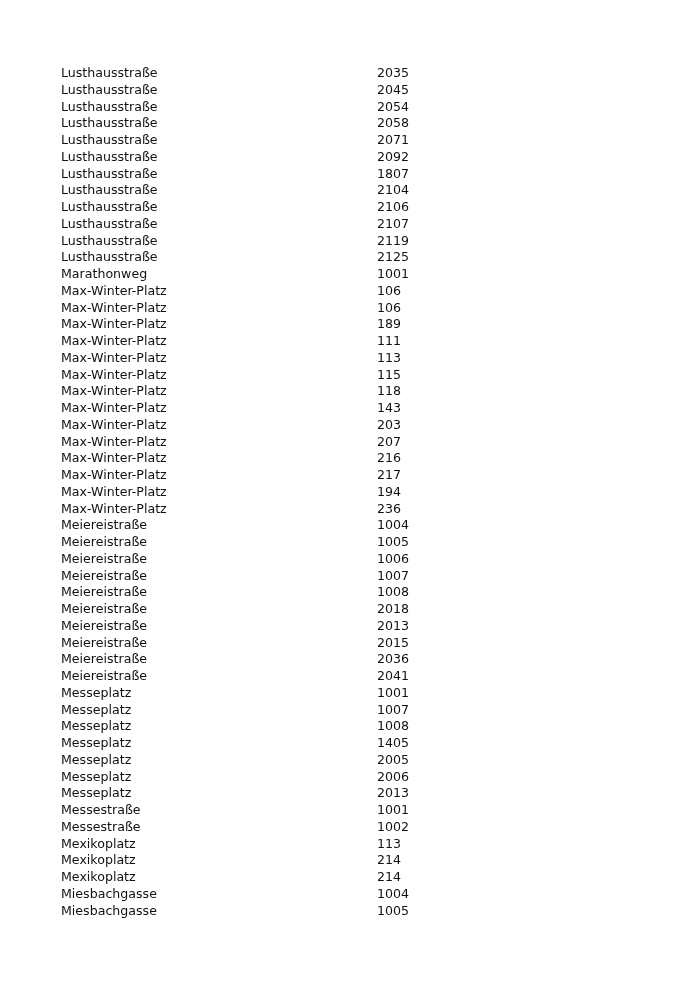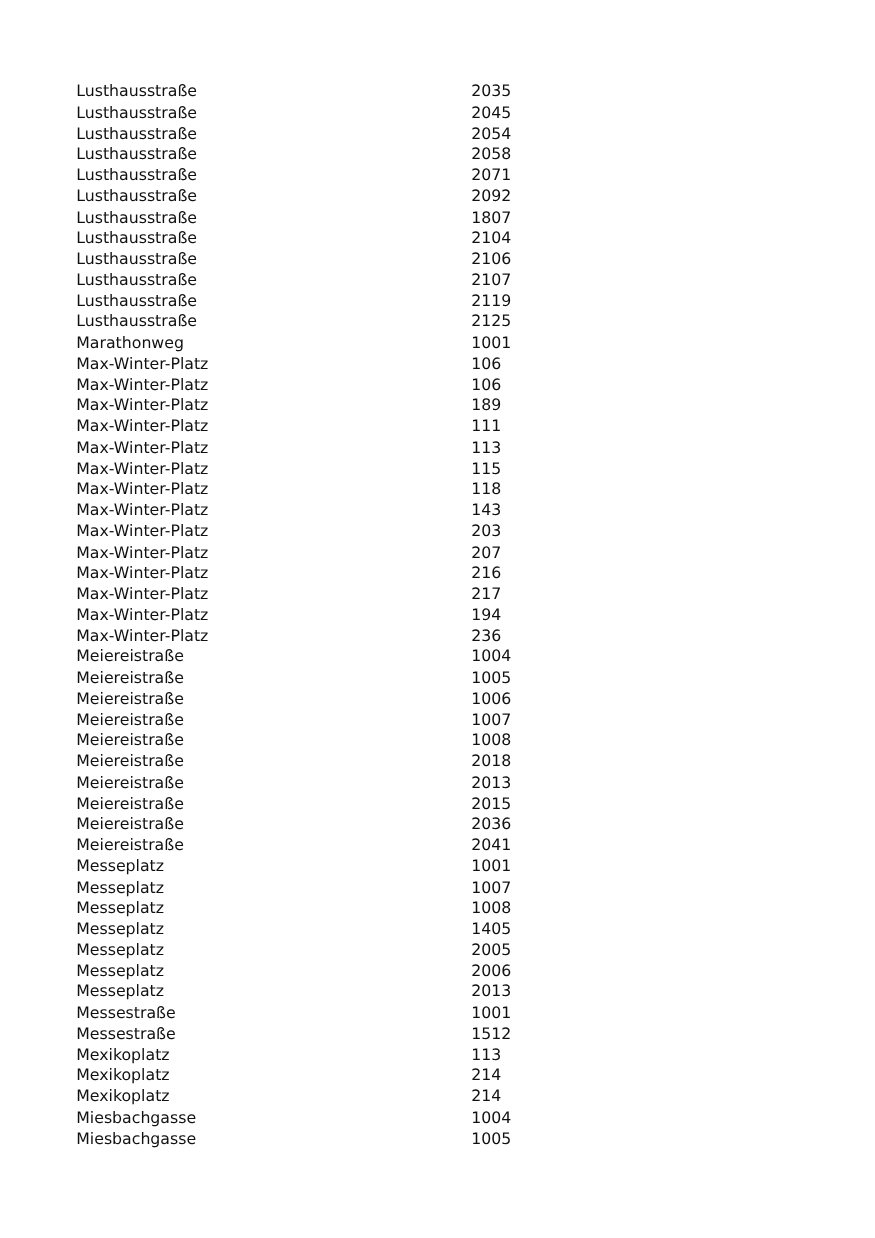--- a/index.html
+++ b/index.html
@@ -227,21 +227,21 @@
       <div class="row">
         <span class="cell-street">Messeplatz</span>
         <span class="cell-number">2013</span>
       </div>
       <div class="row">
         <span class="cell-street">Messestraße</span>
         <span class="cell-number">1001</span>
       </div>
       <div class="row">
         <span class="cell-street">Messestraße</span>
-        <span class="cell-number">1512</span>
+        <span class="cell-number">1002</span>
       </div>
       <div class="row">
         <span class="cell-street">Mexikoplatz</span>
         <span class="cell-number">113</span>
       </div>
       <div class="row">
         <span class="cell-street">Mexikoplatz</span>
         <span class="cell-number">214</span>
       </div>
       <div class="row">

